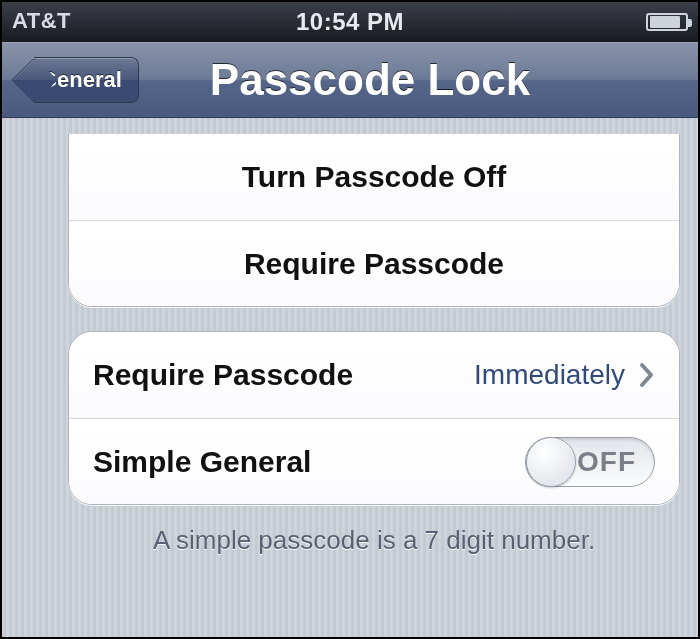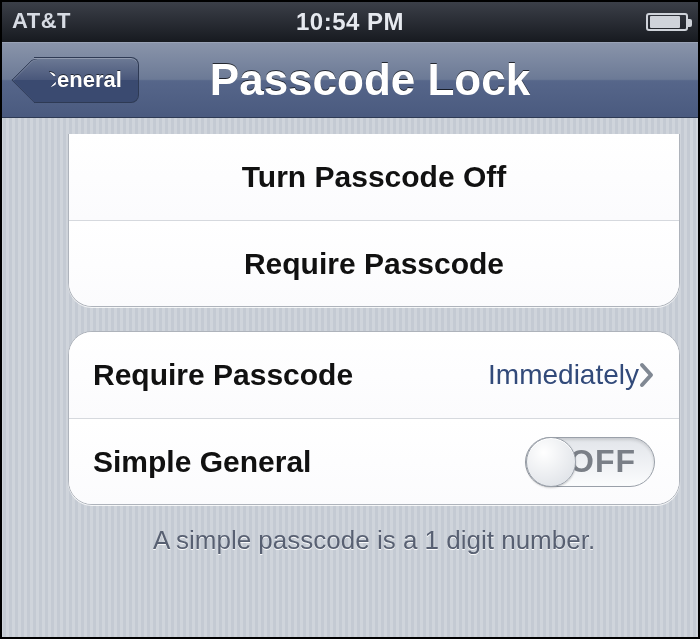--- a/index.html
+++ b/index.html
@@ -121,21 +121,21 @@
     font-weight: 700;
     color:#111;
   }
   .row:first-child{ border-top:none; }
   .row.centered{ justify-content:center; }
   .row .value{
     margin-left:auto;
     font-weight:500;
     color:#324a7a;
     font-size: 28px;
-    display:flex; align-items:center; 
+    display:flex; align-items:center; gap:14px;
   }
   .chevron{
     color:#808893;
   }
   .chevron svg{ display:block; }
 
   
   .toggle{
     margin-left:auto;
     width: 130px; height: 50px;
@@ -148,21 +148,21 @@
     box-shadow: inset 0 2px 3px rgba(0,0,0,.12);
   }
   .toggle .knob{
     position:absolute; left:0; top:-1px;
     width:50px; height:50px; border-radius:50%;
     background: radial-gradient(circle at 35% 30%, #ffffff, #d9dde3);
     border:1px solid #9aa0a9;
     box-shadow: 0 1px 2px rgba(0,0,0,.2), inset 0 1px 0 #fff;
   }
   .toggle .off-label{
-    font-size: 32px; font-weight:700; color:#7a7f87; letter-spacing:1px;
+    font-size: 28px; font-weight:700; color:#7a7f87; letter-spacing:1px;
   }
 
   .footer-text{
     text-align:center;
     color:#586072;
     font-size: 26px;
     margin: 20px 12px 0;
     text-shadow: 0 1px 0 rgba(255,255,255,.9);
   }
 </style>
@@ -227,15 +227,15 @@
     </div>
     <div class="row">
       <span>Simple General</span>
       <div class="toggle">
         <div class="knob"></div>
         <span class="off-label">OFF</span>
       </div>
     </div>
   </div>
 
-  <div class="footer-text">A simple passcode is a 1 digit number.</div>
+  <div class="footer-text">A simple passcode is a 7 digit number.</div>
 
 </div>
 
 </body></html>

